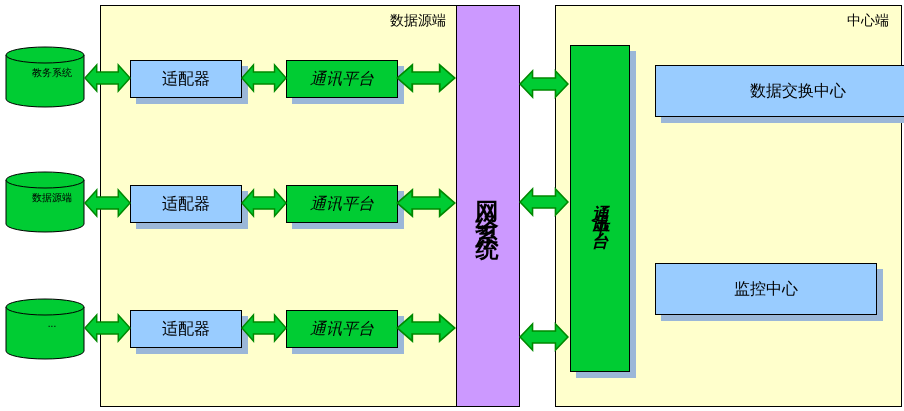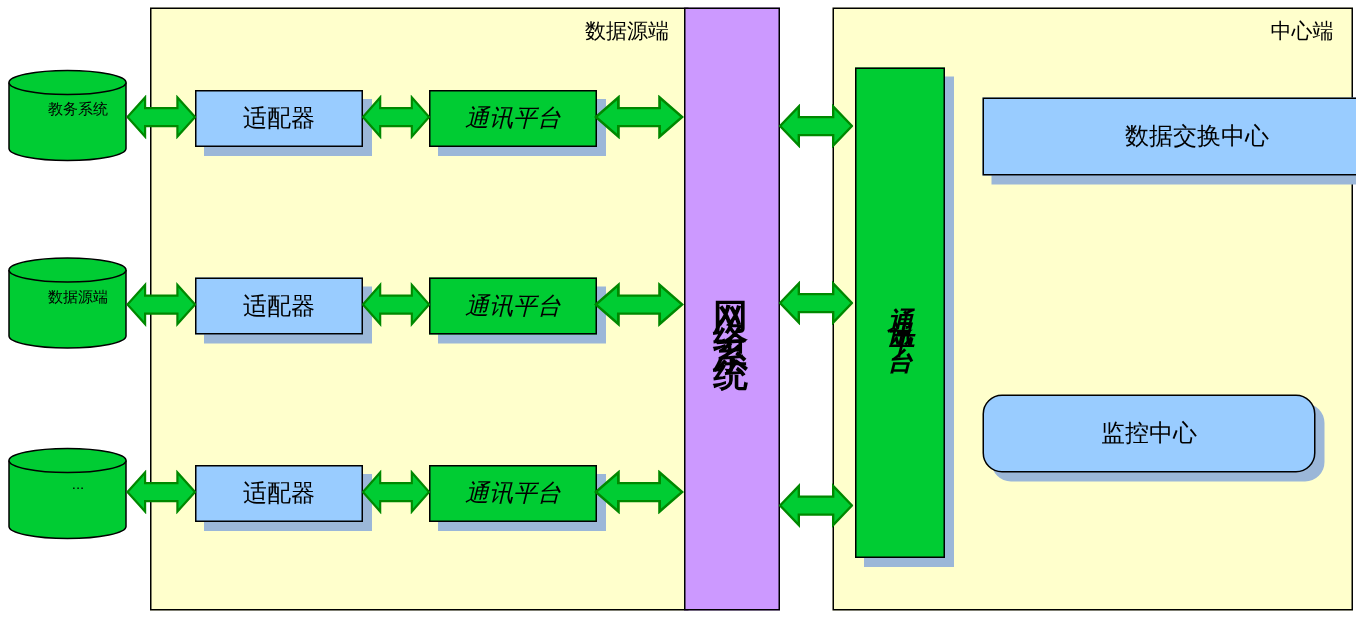--- a/index.html
+++ b/index.html
@@ -97,21 +97,21 @@
       <span>通讯平台</span>
     </div>
 
   <div class="box green" style="left:570px;top:45px;width:58px;height:325px;">
     <div class="v-text comm-v-label">通讯平台</div>
   </div>
 
   <div class="box blue" style="left:655px;top:65px;width:220px;height:50px;padding-left:32px;">
       <span>数据交换中心</span>
     </div>
-  <div class="box blue" style="left:655px;top:263px;width:220px;height:50px;border-radius:13px;">
+  <div class="box blue" style="left:655px;top:263px;width:220px;height:50px;">
       <span>监控中心</span>
     </div>
 
   <div class="arrow" style="left:84px;top:63px;width:47px;">
       <svg viewBox="0 0 48 30" preserveAspectRatio="none">
         <use href="#dblarrow"></use>
       </svg>
     </div>
   <div class="arrow" style="left:84px;top:188px;width:47px;">
       <svg viewBox="0 0 48 30" preserveAspectRatio="none">

